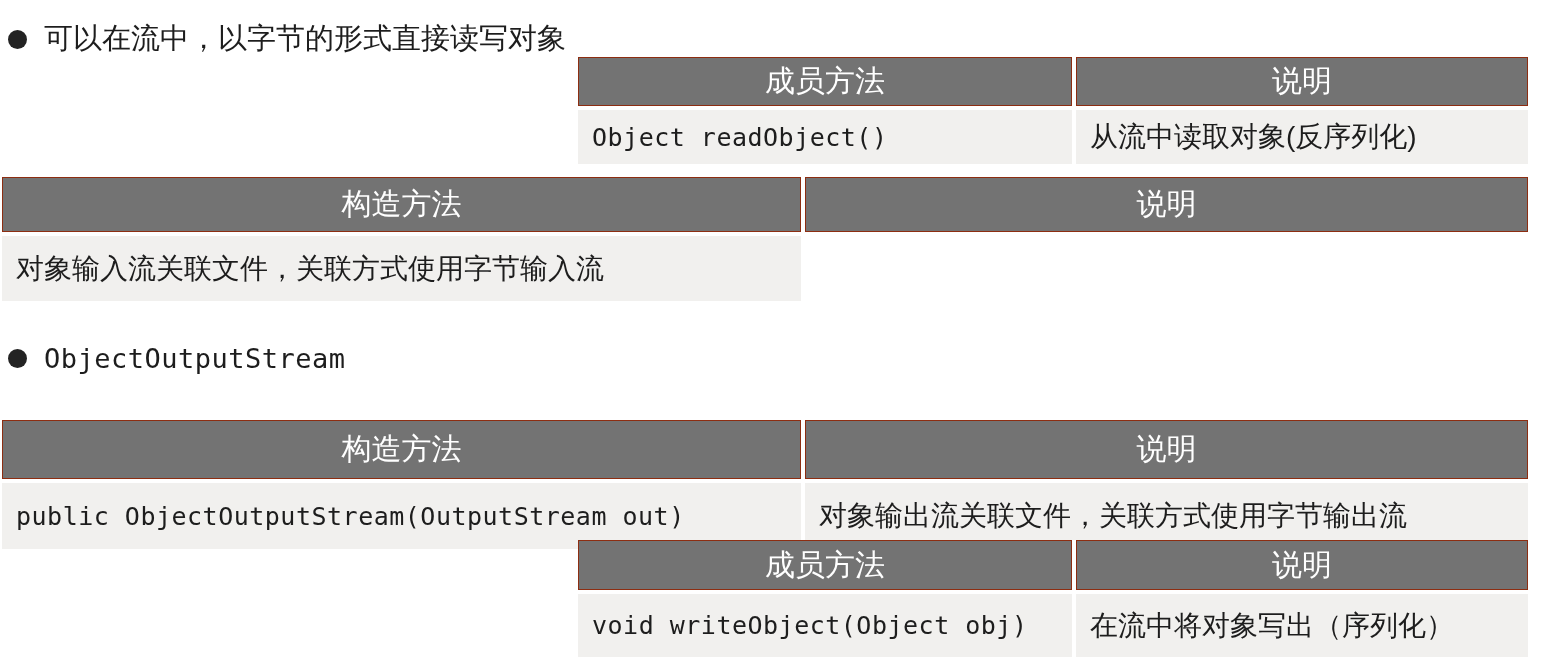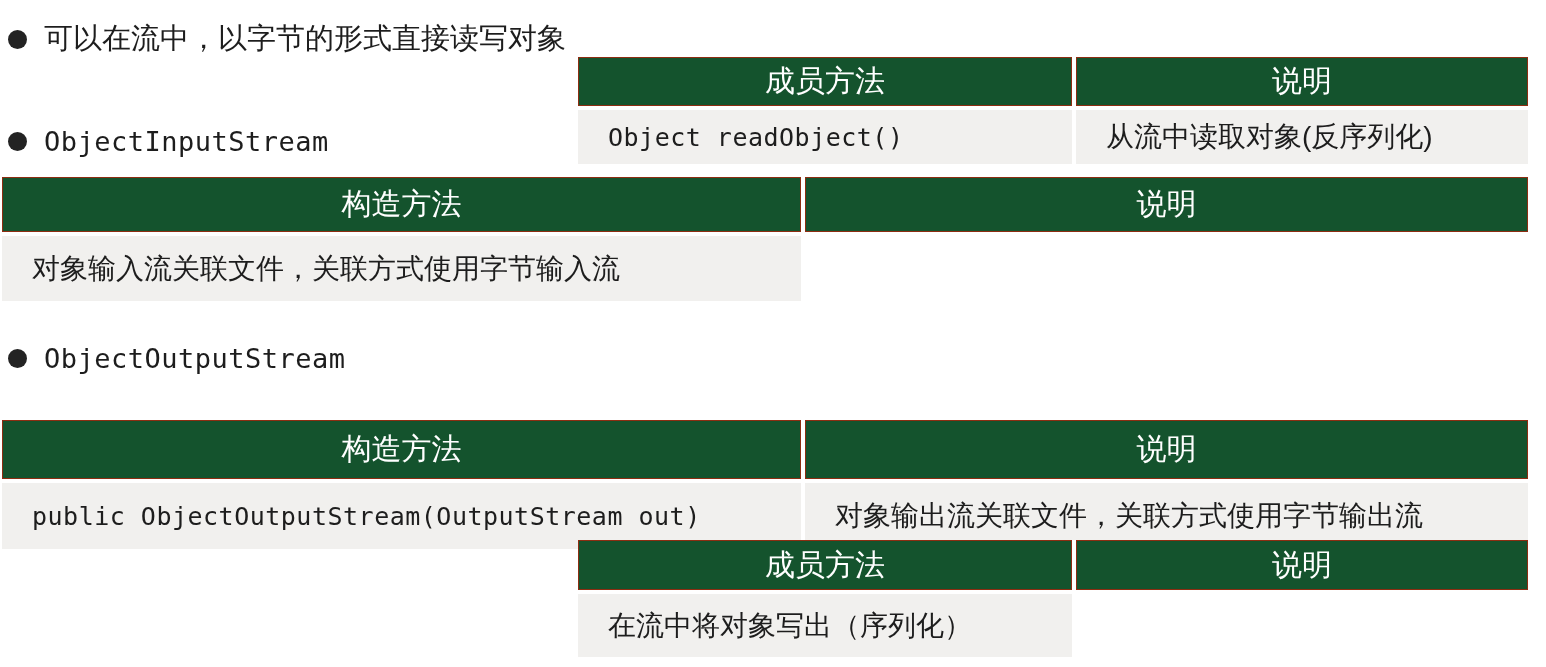--- a/index.html
+++ b/index.html
@@ -40,37 +40,37 @@
   }
 
   
   .tbl {
     position: absolute;
     display: grid;
     gap: 4px;
     background: #ffffff;
   }
   .th {
-    background: #14532d;
+    background: #737373;
     color: #ffffff;
     display: flex;
     align-items: center;
     justify-content: center;
     font-size: 30px;
     border: 1px solid #8d2d11;
     box-sizing: border-box;
     white-space: nowrap;
   }
   .td {
     background: #f1f0ee;
     color: #1d1d1d;
     display: flex;
     align-items: center;
     font-size: 28px;
-    padding-left: 30px;
+    padding-left: 14px;
     box-sizing: border-box;
     white-space: nowrap;
   }
   .td.mono {
     font-family: "DejaVu Sans Mono", "Liberation Mono", monospace;
     font-size: 25px;
     letter-spacing: 0.5px;
   }
 
   
@@ -93,24 +93,20 @@
     <span class="label">可以在流中，以字节的形式直接读写对象</span>
   </div>
 
   <div class="tbl" id="tbl-reader-members">
     <div class="th">成员方法</div>
     <div class="th">说明</div>
     <div class="td mono">Object readObject()</div>
     <div class="td">从流中读取对象(反序列化)</div>
   </div>
 
-  <div class="bullet mono" id="bullet-ois">
-    <span class="dot"></span>
-    <span class="label">ObjectInputStream</span>
-  </div>
 
   <div class="tbl" id="tbl-input-ctor">
     <div class="th">构造方法</div>
     <div class="th">说明</div>
     <div class="td">对象输入流关联文件，关联方式使用字节输入流</div>
   </div>
 
   <div class="bullet mono" id="bullet-oos">
     <span class="dot"></span>
     <span class="label">ObjectOutputStream</span>
@@ -119,16 +115,17 @@
   <div class="tbl" id="tbl-output-ctor">
     <div class="th">构造方法</div>
     <div class="th">说明</div>
     <div class="td mono">public ObjectOutputStream(OutputStream out)</div>
     <div class="td">对象输出流关联文件，关联方式使用字节输出流</div>
   </div>
 
   <div class="tbl" id="tbl-writer-members">
     <div class="th">成员方法</div>
     <div class="th">说明</div>
+    <div class="td mono">void writeObject(Object obj)</div>
     <div class="td">在流中将对象写出（序列化）</div>
   </div>
 
 </div>
 
 </body></html>

